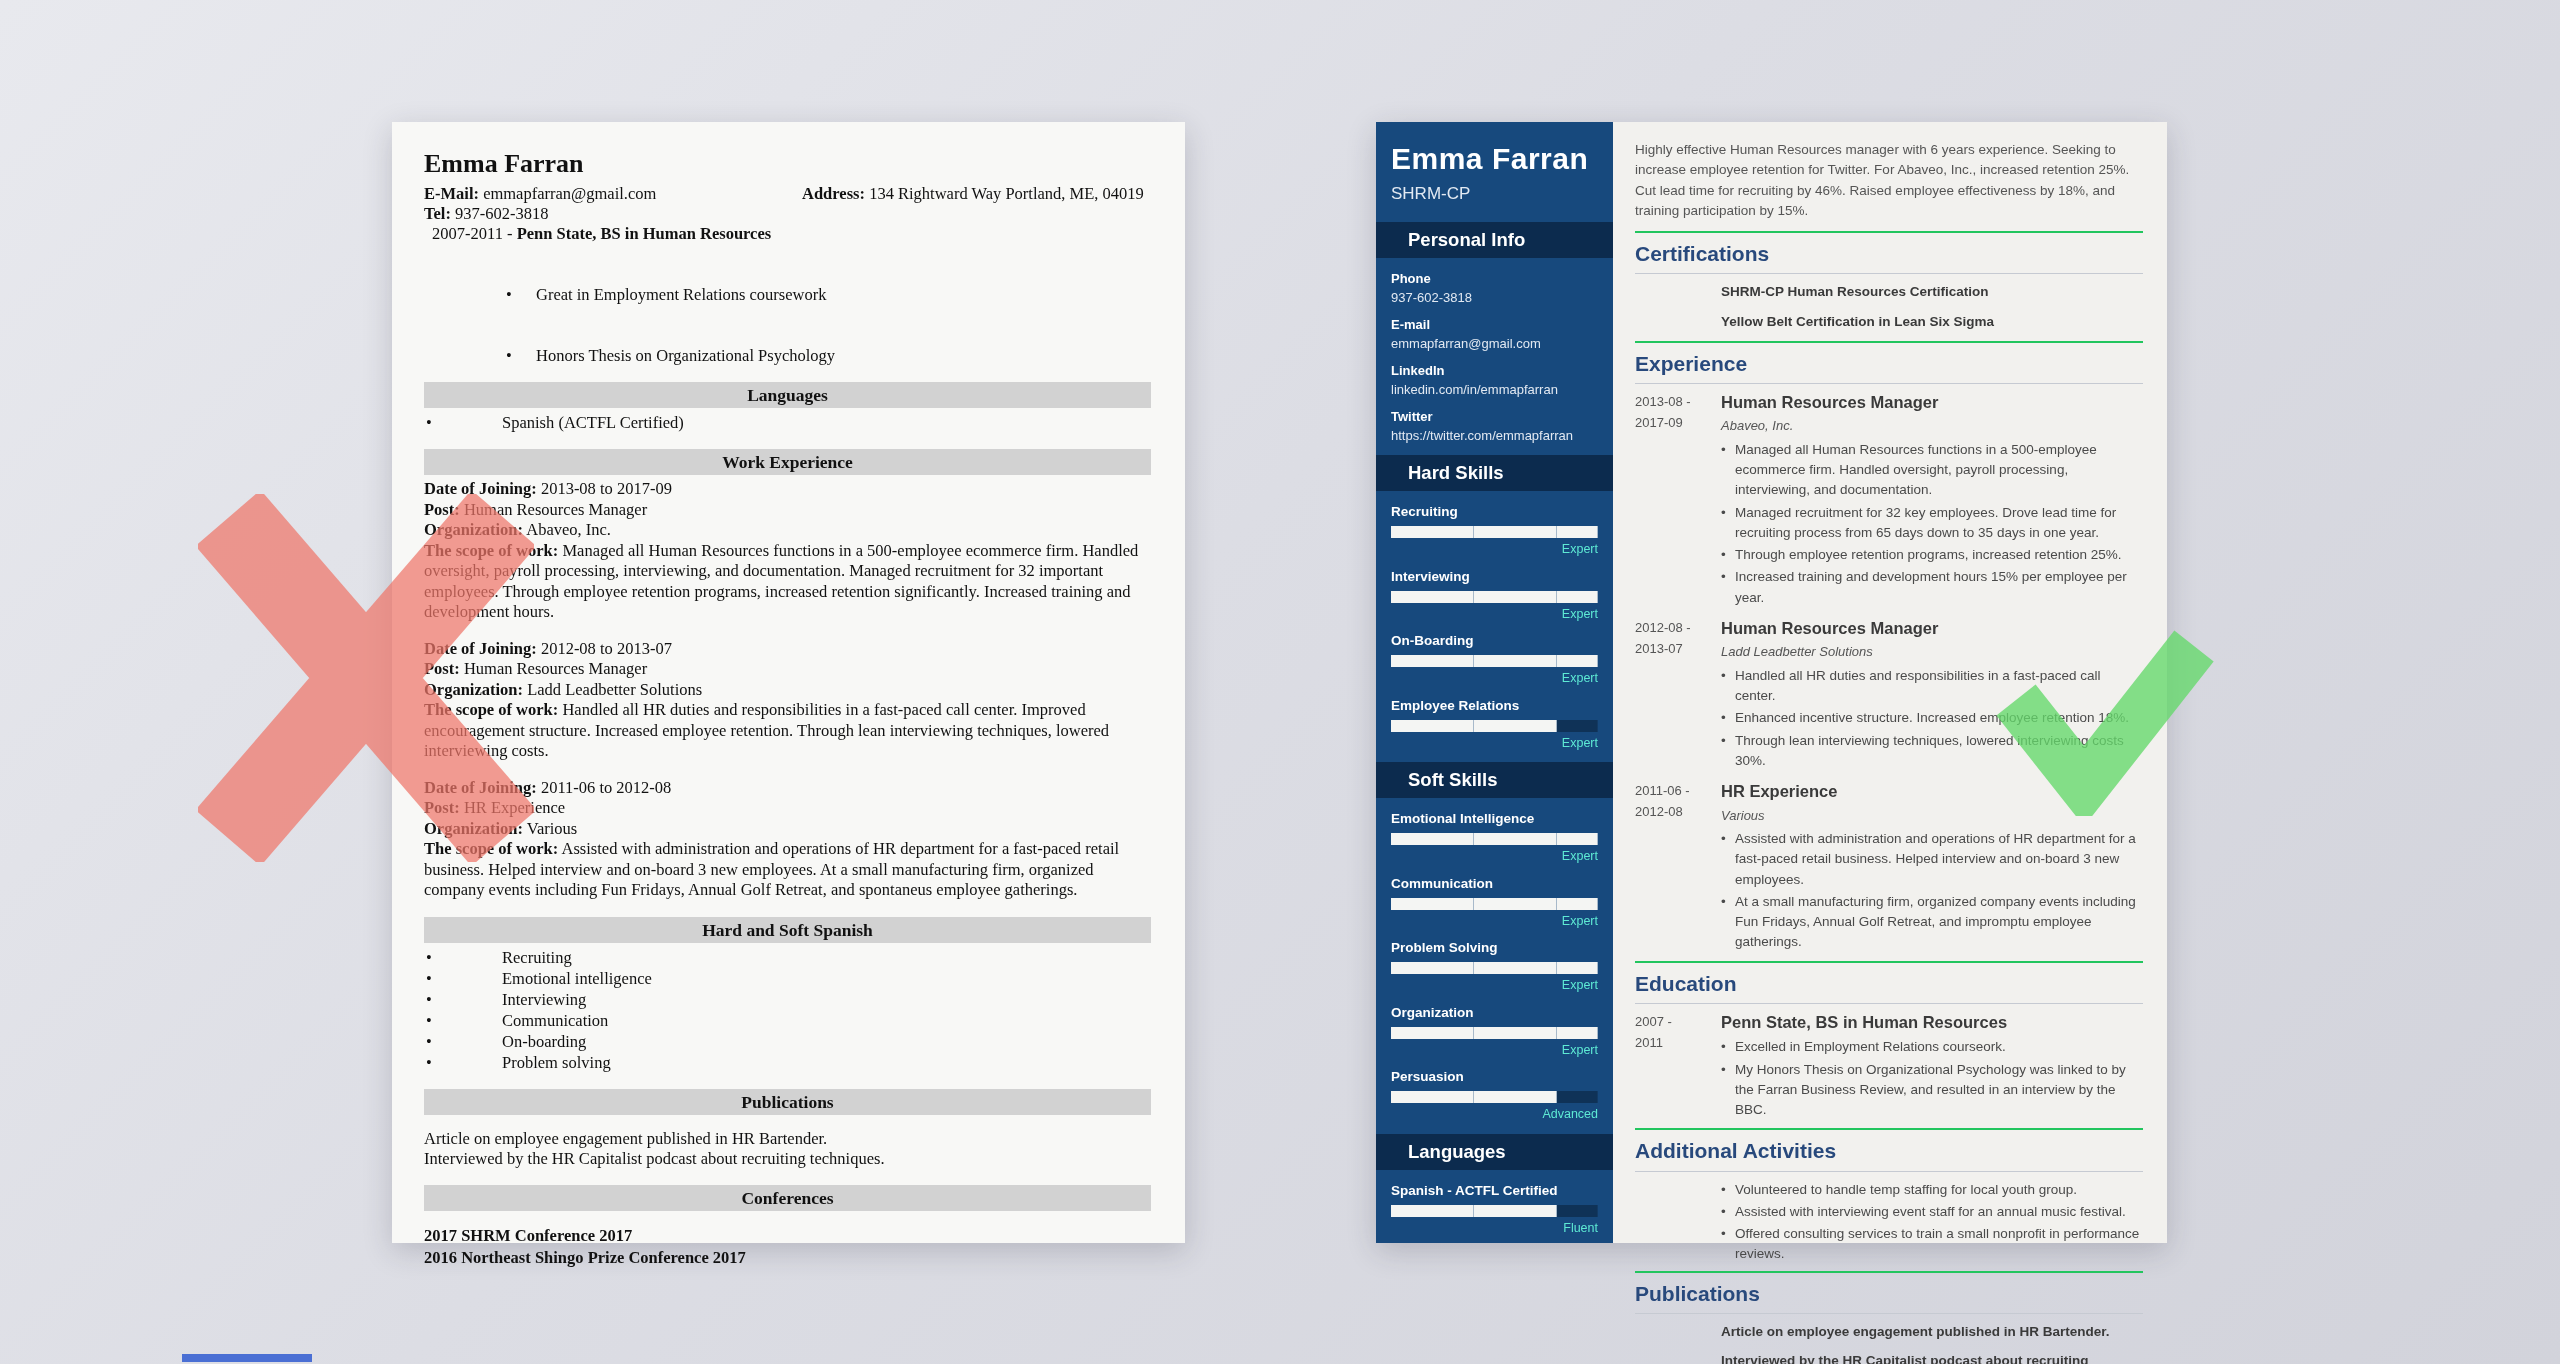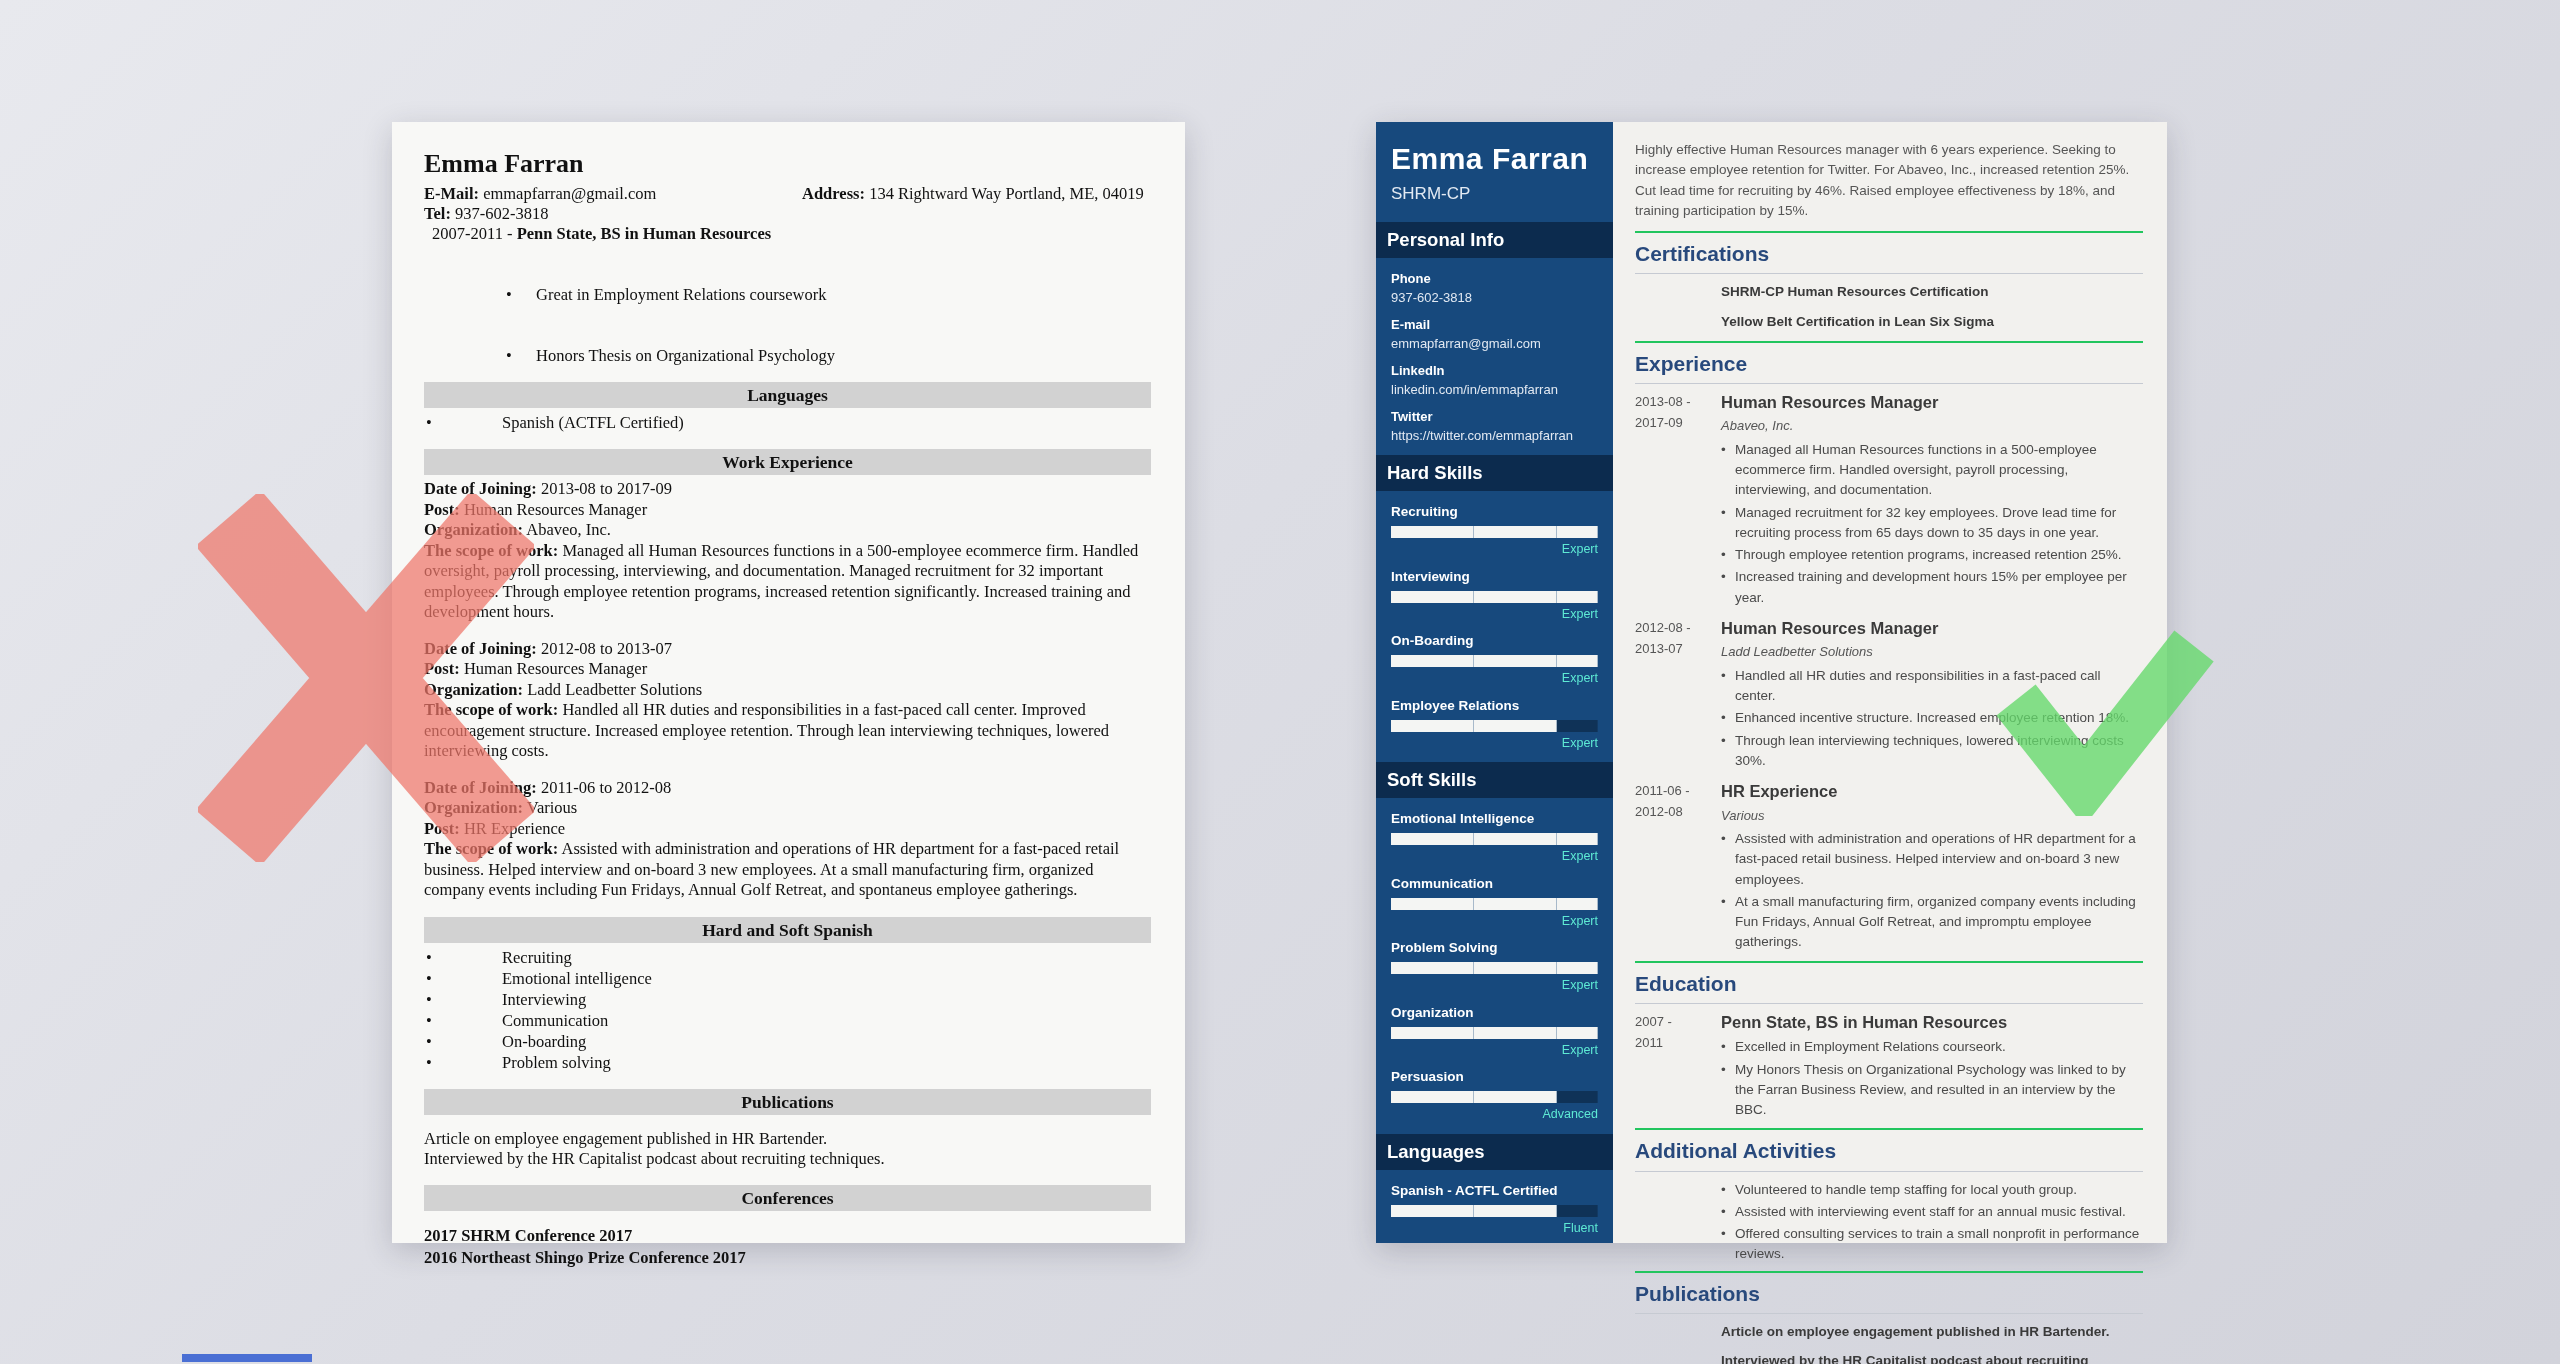--- a/index.html
+++ b/index.html
@@ -45,21 +45,21 @@
     display:flex;
   }
   .sidebar {
     width:237px; background:#17497d; color:#fff; flex-shrink:0;
     padding:20px 15px 12px 15px; overflow:hidden;
   }
   .sb-name { font-size:30px; font-weight:bold; letter-spacing:.5px; }
   .sb-title { font-size:17px; color:#e3eaf3; margin-top:8px; margin-bottom:18px; }
   .sb-band {
     background:#0c2b4e; font-weight:bold; font-size:18.5px;
-    margin:9px -15px 13px -15px; padding:7px 11px;
+    margin:9px -15px 13px -15px; padding:7px 32px;
   }
   .pi-item { margin-bottom:12px; }
   .pi-label { font-weight:bold; font-size:13px; margin-bottom:4px; }
   .pi-value { font-size:13px; color:#e2e9f2; }
   .sb-section { margin-bottom:10px; }
   .skill { margin-bottom:12.5px; }
   .skill-name { font-weight:bold; font-size:13.5px; margin-bottom:7px; }
   .bar { position:relative; height:12px; background:#0f3257; }
   .bar-fill { height:100%; background:#f4f5f3; }
   .bar::after {
@@ -129,22 +129,22 @@
 
   <div class="job" style="margin-top:16px;">
     <p><span class="b">Date of Joining:</span> <span>2012-08 to 2013-07</span></p>
     <p><span class="b">Post:</span> <span>Human Resources Manager</span></p>
     <p><span class="b">Organization:</span> <span>Ladd Leadbetter Solutions</span></p>
     <p><span class="b">The scope of work:</span> <span>Handled all HR duties and responsibilities in a fast-paced call center. Improved encouragement structure. Increased employee retention. Through lean interviewing techniques, lowered interviewing costs.</span></p>
   </div>
 
   <div class="job" style="margin-top:16px;">
     <p><span class="b">Date of Joining:</span> <span>2011-06 to 2012-08</span></p>
+    <p><span class="b">Post:</span> <span>HR Experience</span></p>
     <p><span class="b">Organization:</span> <span>Various</span></p>
-    <p><span class="b">Post:</span> <span>HR Experience</span></p>
     <p><span class="b">The scope of work:</span> <span>Assisted with administration and operations of HR department for a fast-paced retail business. Helped interview and on-board 3 new employees. At a small manufacturing firm, organized company events including Fun Fridays, Annual Golf Retreat, and spontaneus employee gatherings.</span></p>
   </div>
 
   <div class="band">Hard and Soft Spanish</div>
   <ul class="ul-edge" style="padding-left:0;">
     <li>Recruiting</li>
     <li>Emotional intelligence</li>
     <li>Interviewing</li>
     <li>Communication</li>
     <li>On-boarding</li>

